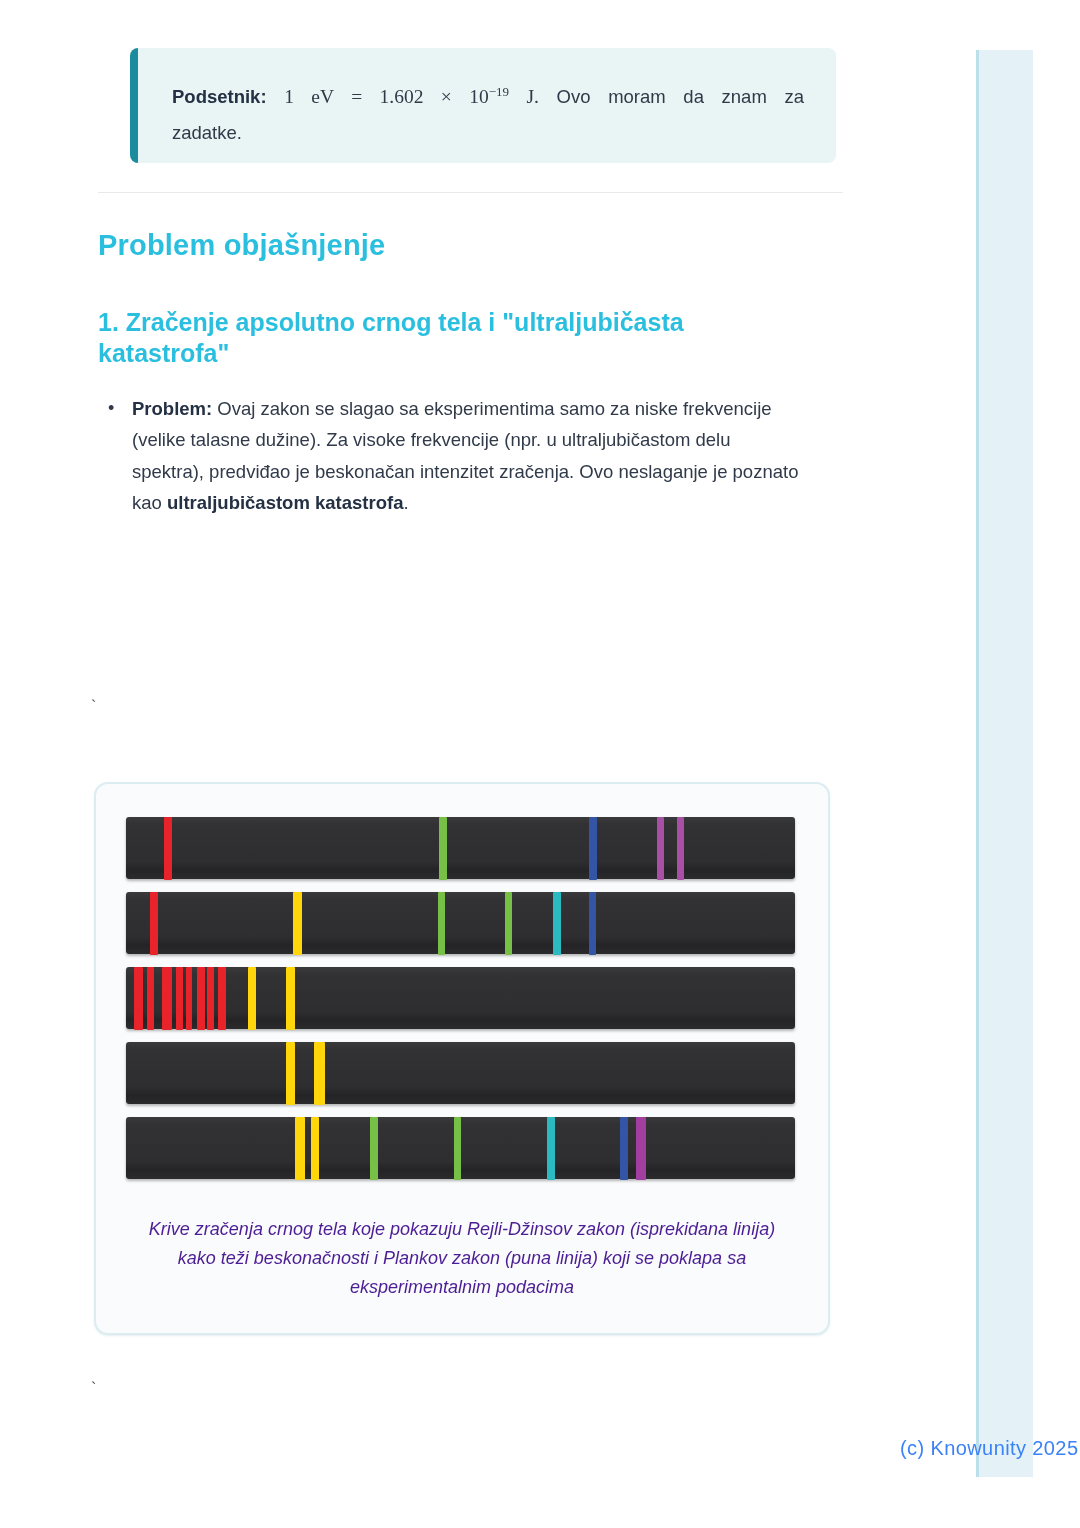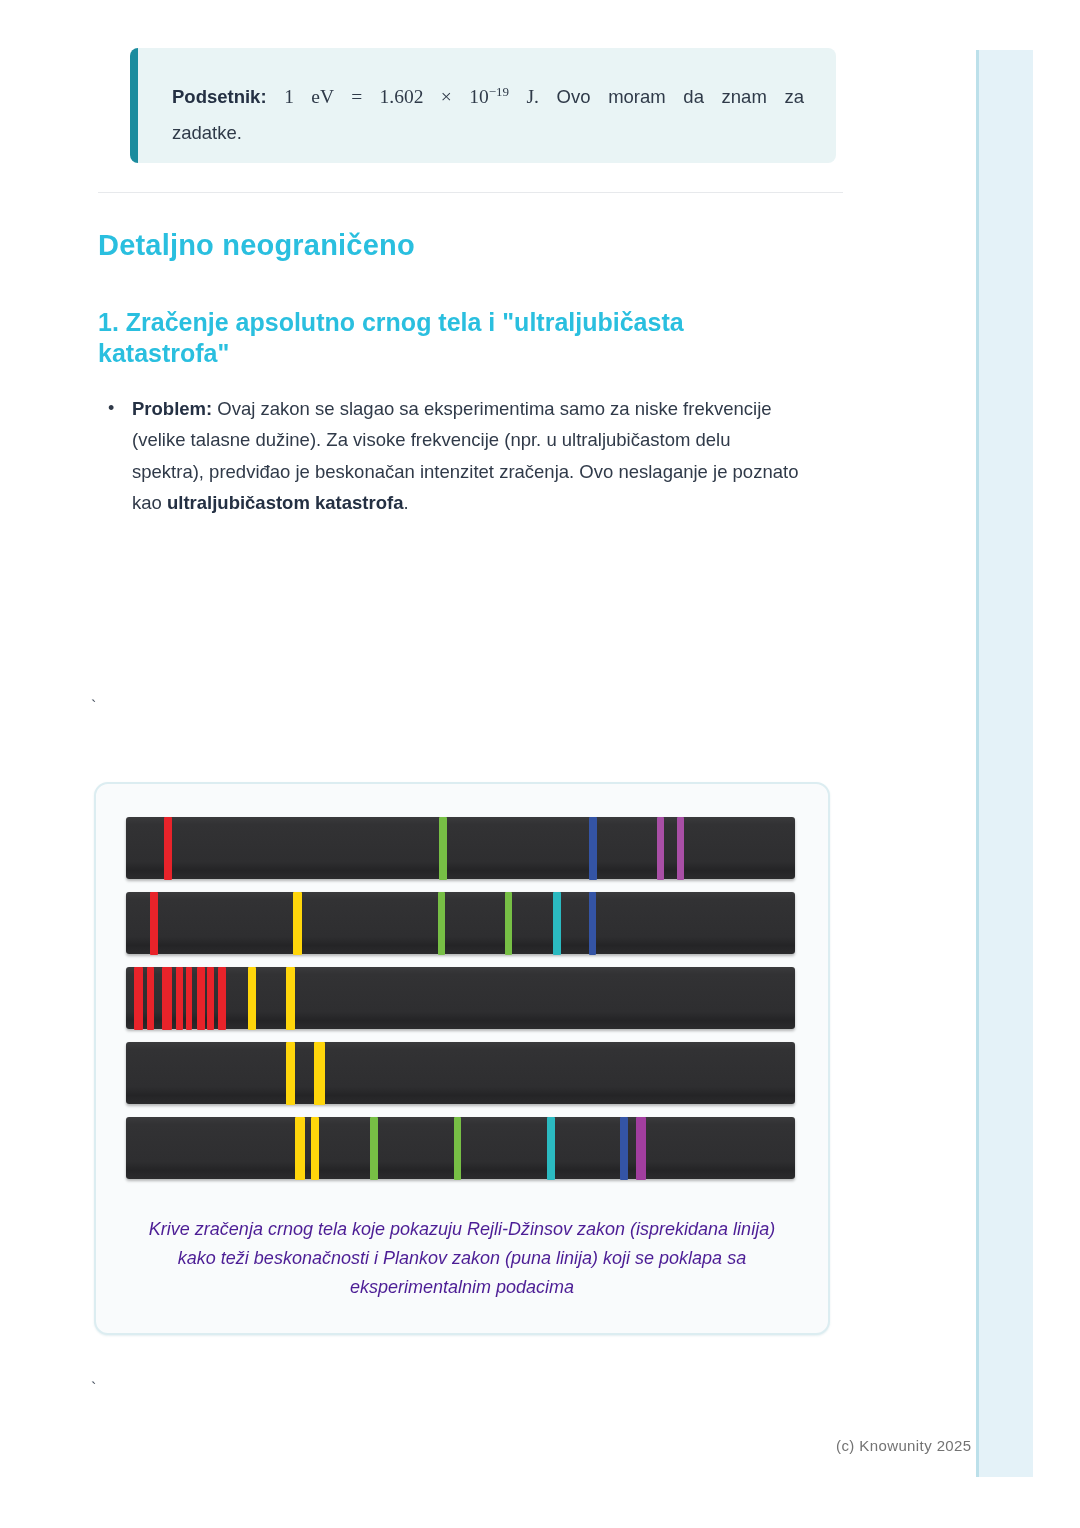--- a/index.html
+++ b/index.html
@@ -105,45 +105,45 @@
   .right-rail {
     position:absolute;
     left:976px; top:50px;
     width:57px; height:1427px;
     background:#e4f2f8;
     border-left:3px solid #bce0ea;
     z-index:1;
   }
   .footer {
     position:absolute;
-    left:836px; top:1437px;
-    font-size:15px;
+    left:900px; top:1437px;
+    font-size:20px;
     letter-spacing:0.4px;
-    color:#737373;
+    color:#3b82f6;
     z-index:2;
     white-space:nowrap;
   }
 </style>
 </head>
 <body>
 
 <div class="content">
 
   <div class="callout">
     <span class="line1">
       <b>Podsetnik:</b>
       <span class="formula"><span>1 eV = 1.602 × 10</span><sup>−19</sup><span> J.</span></span>
       <span>Ovo moram da znam za</span>
     </span>
     <span class="line2">zadatke.</span>
   </div>
 
   <hr class="divider">
 
-  <h1 class="main-heading">Detaljno neograničeno</h1>
+  <h1 class="main-heading">Problem objašnjenje</h1>
 
   <h2 class="sub-heading">1. Zračenje apsolutno crnog tela i "ultraljubičasta katastrofa"</h2>
 
 
   <ul class="bullets">
     <li>
       <span class="marker">•</span>
       <b>Problem:</b><span> Ovaj zakon se slagao sa eksperimentima samo za niske frekvencije (velike talasne dužine). Za visoke frekvencije (npr. u ultraljubičastom delu spektra), predviđao je beskonačan intenzitet zračenja. Ovo neslaganje je poznato kao </span><b>ultraljubičastom katastrofa</b><span>.</span>
     </li>
   </ul>

